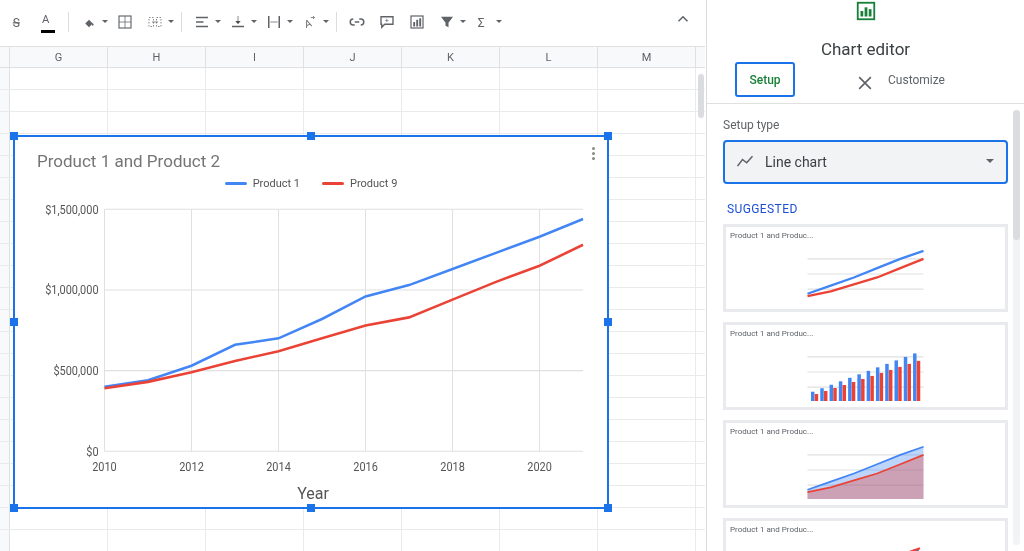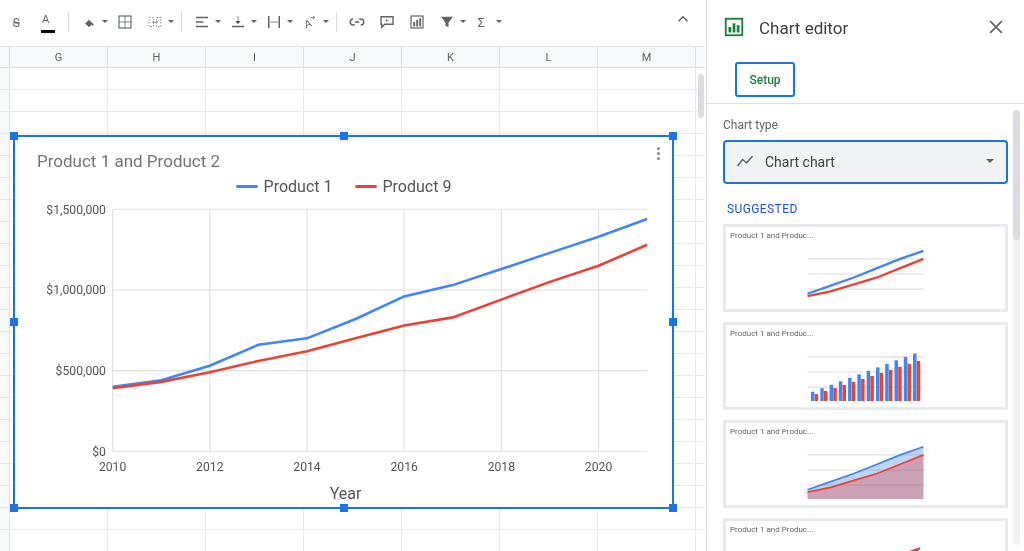--- a/index.html
+++ b/index.html
@@ -98,21 +98,21 @@
   }
   .scroll-indicator {
     position:absolute; left:698px; top:74px; width:6px; height:44px;
     background:#dadce0; border-radius:3px;
   }
 
   
   .chart-box {
     position: absolute;
     left: 13px; top: 135px;
-    width: 661px; height: 374px;
+    width: 596px; height: 374px;
     background: #fff;
     border: 2px solid #1a73e8;
   }
   .sel-handle {
     position: absolute;
     width: 8px; height: 8px;
     background: #1a73e8;
   }
   .sh-tl{left:-5px;top:-5px;} .sh-tr{right:-5px;top:-5px;}
   .sh-bl{left:-5px;bottom:-5px;} .sh-br{right:-5px;bottom:-5px;}
@@ -125,41 +125,41 @@
     gap: 2px;
   }
   .chart-menu-icon span{width:3px;height:3px;background:#888;border-radius:50%;}
 
   .chart-title {
     font-size: 17px; color: #757575;
     padding: 14px 0 6px 22px;
   }
   .chart-legend {
     display: flex; justify-content: center; gap: 22px;
-    font-size: 16px; color: #555; margin-bottom: 6px;
+    font-size: 11px; color: #555; margin-bottom: 6px;
   }
   .leg-item{display:flex;align-items:center;gap:6px;}
   .leg-sw{width:22px;height:3px;border-radius:2px;}
   .plot {
     position: absolute; left: 20px; right: 16px; top: 68px; bottom: 32px;
   }
   .plot svg { width: 100%; height: 100%; }
   .plot-ytick, .plot-xtick { font-size: 11px; fill: #555; }
   .plot-xlabel{position:absolute;bottom:-28px;left:0;right:0;text-align:center;font-size:16px;color:#555;}
 
   
   .sidebar {
     position: absolute; right: 0; top: 0;
     width: 318px; height: 551px;
     background: #fff;
     border-left: 1px solid #dadce0;
   }
   .sidebar-header {
     height: 56px; display: flex; align-items: center;
-    padding: 0 16px; gap: 14px;
+    padding: 0 16px; gap: 14px; flex-direction: column;
   }
   .sidebar-header .chart-editor-icon { color:#188038; }
   .sidebar-title { font-size: 17px; color: #3c4043; flex:1; }
   .close-x { color:#5f6368; width:22px;height:22px; }
   .tabs {
     display: flex; height: 48px;
     border-bottom: 1px solid #e0e0e0;
   }
   .tab {
     flex:1; display:flex; align-items:center; justify-content:center;
@@ -615,28 +615,29 @@
     </div>
     <div class="sidebar-title">Chart editor</div>
     <div class="close-x">
       <svg viewBox="0 0 24 24" width="20" height="20">
           <path stroke="#5f6368" stroke-width="2" d="M5 5l14 14M19 5L5 19"></path>
         </svg>
     </div>
   </div>
   <div class="tabs">
     <div class="tab active">Setup</div>
+    <div class="tab customize">Customize</div>
   </div>
   <div class="panel">
-    <div class="field-label">Chart type</div>
+    <div class="field-label">Setup type</div>
     <div class="chart-type-select">
       <svg width="20" height="20" viewBox="0 0 24 24">
           <polyline points="3,17 9,9 14,13 21,5" fill="none" stroke="#5f6368" stroke-width="1.8"></polyline>
         </svg>
-      <div class="lbl">Chart chart</div>
+      <div class="lbl">Line chart</div>
       <div class="arrow">
         <svg width="12" height="12" viewBox="0 0 24 24">
             <path d="M4 8l8 8 8-8" fill="#5f6368"></path>
           </svg>
       </div>
     </div>
 
     <div class="section-title">SUGGESTED</div>
     <div class="sugg-grid">
       <div class="sugg">

